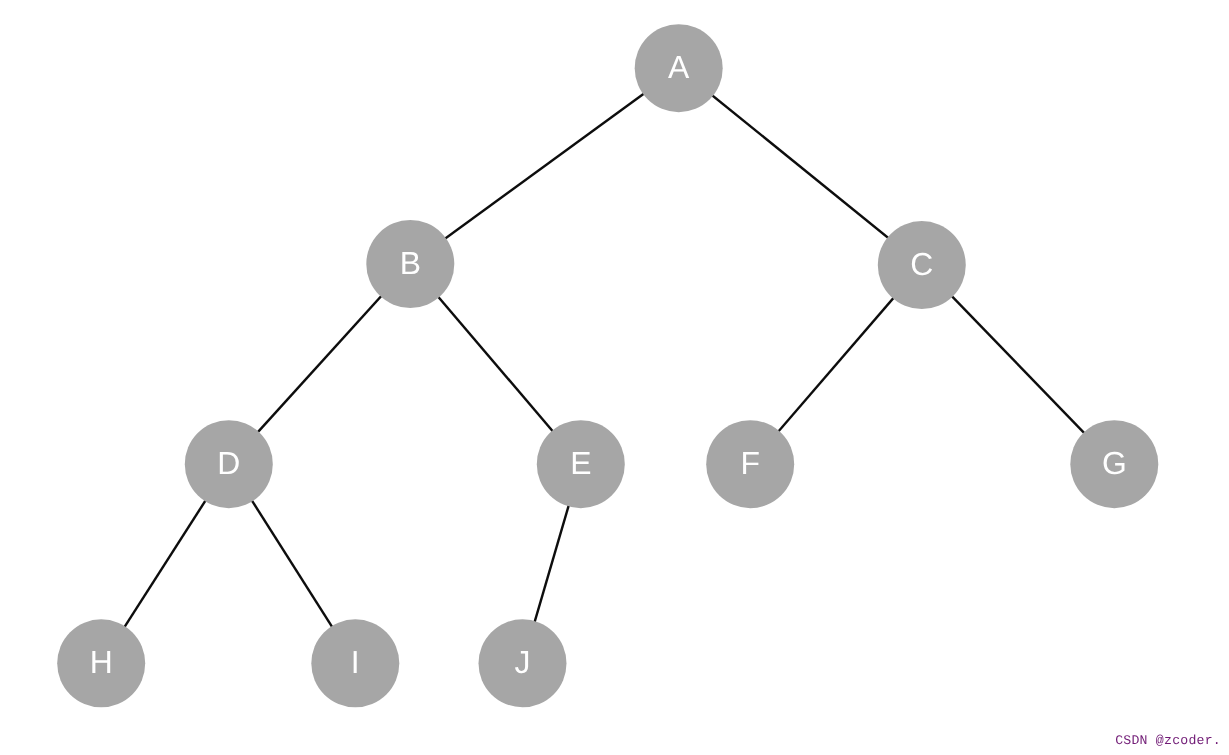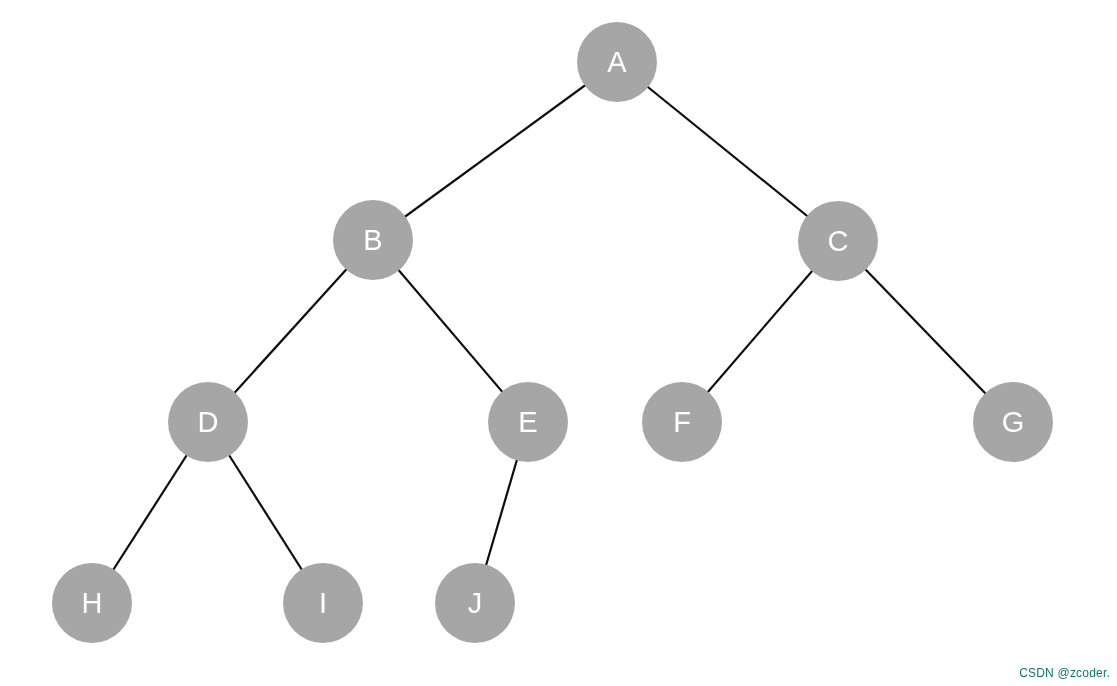--- a/index.html
+++ b/index.html
@@ -23,23 +23,23 @@
   .node-label {
     font-family: "Liberation Sans", sans-serif;
     font-size: 29px;
     fill: #ffffff;
   }
   .watermark {
     position: absolute;
     right: 7px;
     bottom: 6px;
     font-size: 12px;
-    color: #0f766e;
+    color: #701a75;
     letter-spacing: 0.2px;
-    font-family: Liberation Sans, sans-serif;
+    font-family: Liberation Mono, monospace;
   }
 </style>
 </head>
 <body>
 
 <div class="canvas">
   <svg class="tree" width="1117" height="686" viewBox="0 0 1117 686">
     <g id="edges-layer">
         <line x1="617" y1="62" x2="373" y2="240" stroke="#0d0d0d" stroke-width="2.2"></line>
         <line x1="617" y1="62" x2="838" y2="241" stroke="#0d0d0d" stroke-width="2.2"></line>

